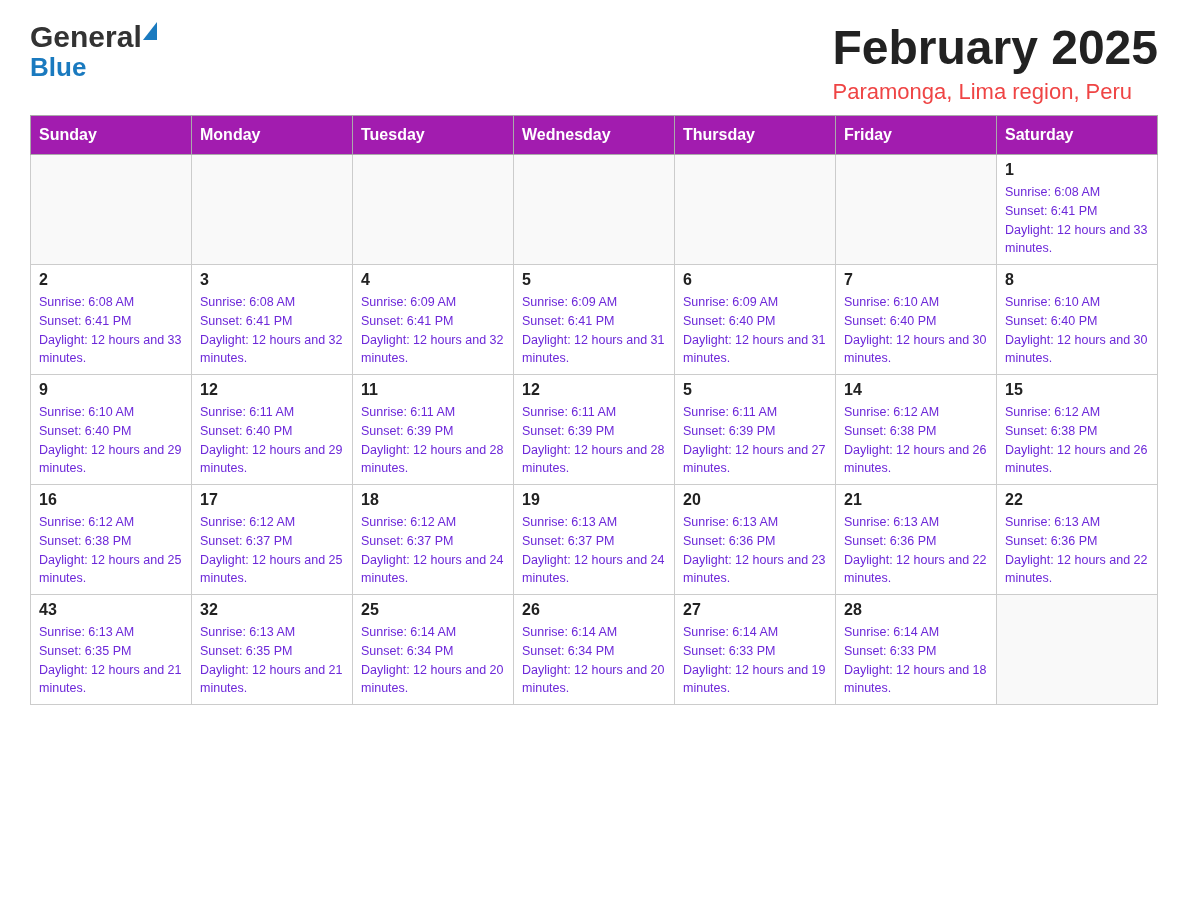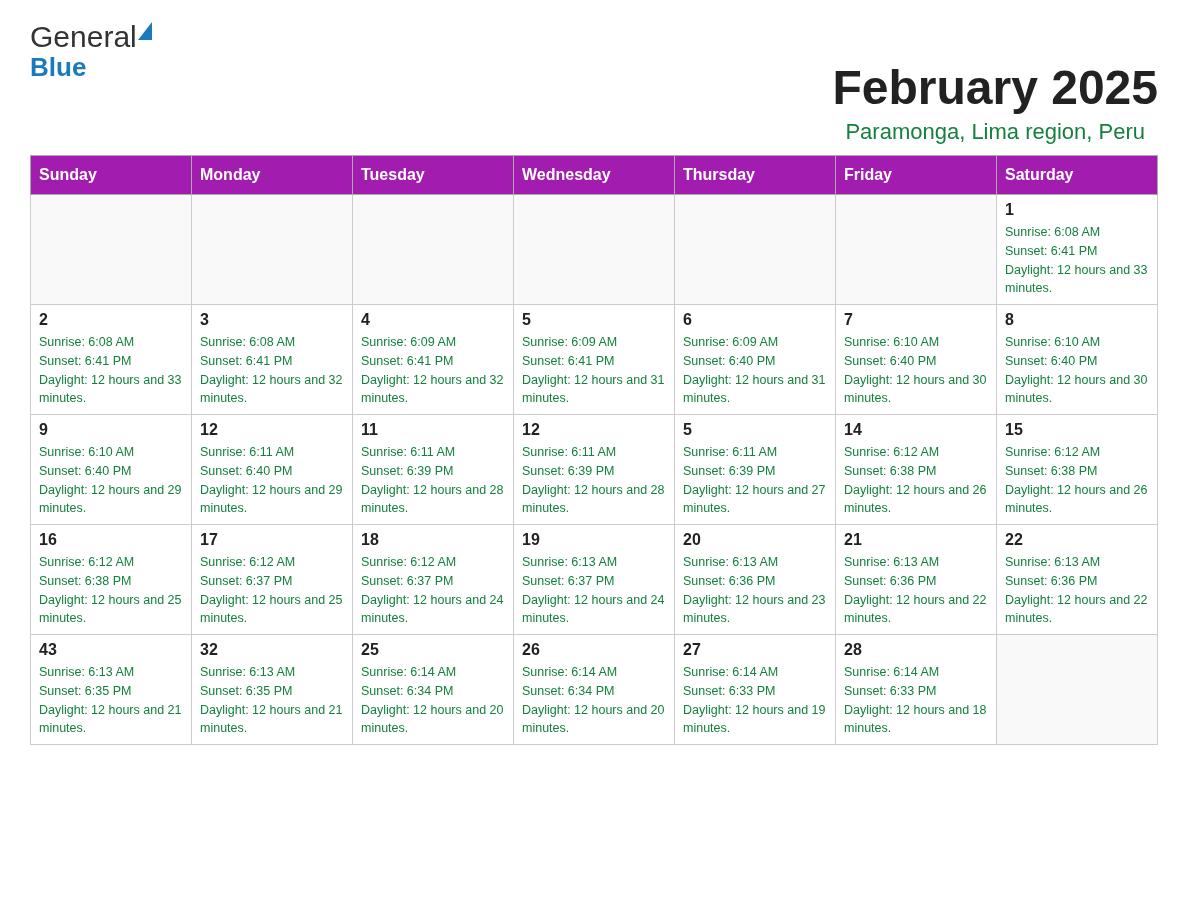--- a/index.html
+++ b/index.html
@@ -10,31 +10,30 @@
       min-height: 918px;
       padding: 20px 30px;
     }
     .header {
       display: flex;
       justify-content: space-between;
       align-items: flex-start;
       margin-bottom: 10px;
     }
     .title-section {
-      text-align: center;
-      margin-top: 40px;
+      text-align: left;
     }
     .month-title {
       font-size: 48px;
       font-weight: bold;
       color: #222;
     }
     .location-title {
       font-size: 22px;
-      color: #15803d;
+      color: #ef4444;
       margin-top: 4px;
     }
     .calendar {
       width: 100%;
       border-collapse: collapse;
       margin-top: 10px;
     }
     .calendar th {
       background-color: #a21caf;
       color: #fff;
@@ -55,21 +54,21 @@
     }
     .day-number {
       font-size: 16px;
       font-weight: bold;
       color: #222;
       display: block;
       margin-bottom: 4px;
     }
     .day-info {
       font-size: 12.5px;
-      color: #15803d;
+      color: #6d28d9;
       line-height: 1.5;
     }
     .empty-cell {
       background: #f9f9f9;
     }
     .logo-triangle {
       display: inline-block;
       width: 0;
       height: 0;
       border-style: solid;
@@ -80,21 +79,21 @@
       position: relative;
       top: -6px;
     }
     .logo-container {
       display: flex;
       flex-direction: column;
       line-height: 1.1;
     }
     .logo-line1 {
       font-size: 30px;
-      font-weight: normal;
+      font-weight: bold;
       color: #333;
       display: flex;
       align-items: center;
     }
     .logo-line2 {
       font-size: 26px;
       font-weight: bold;
       color: #1a7abf;
     }
   </style>

